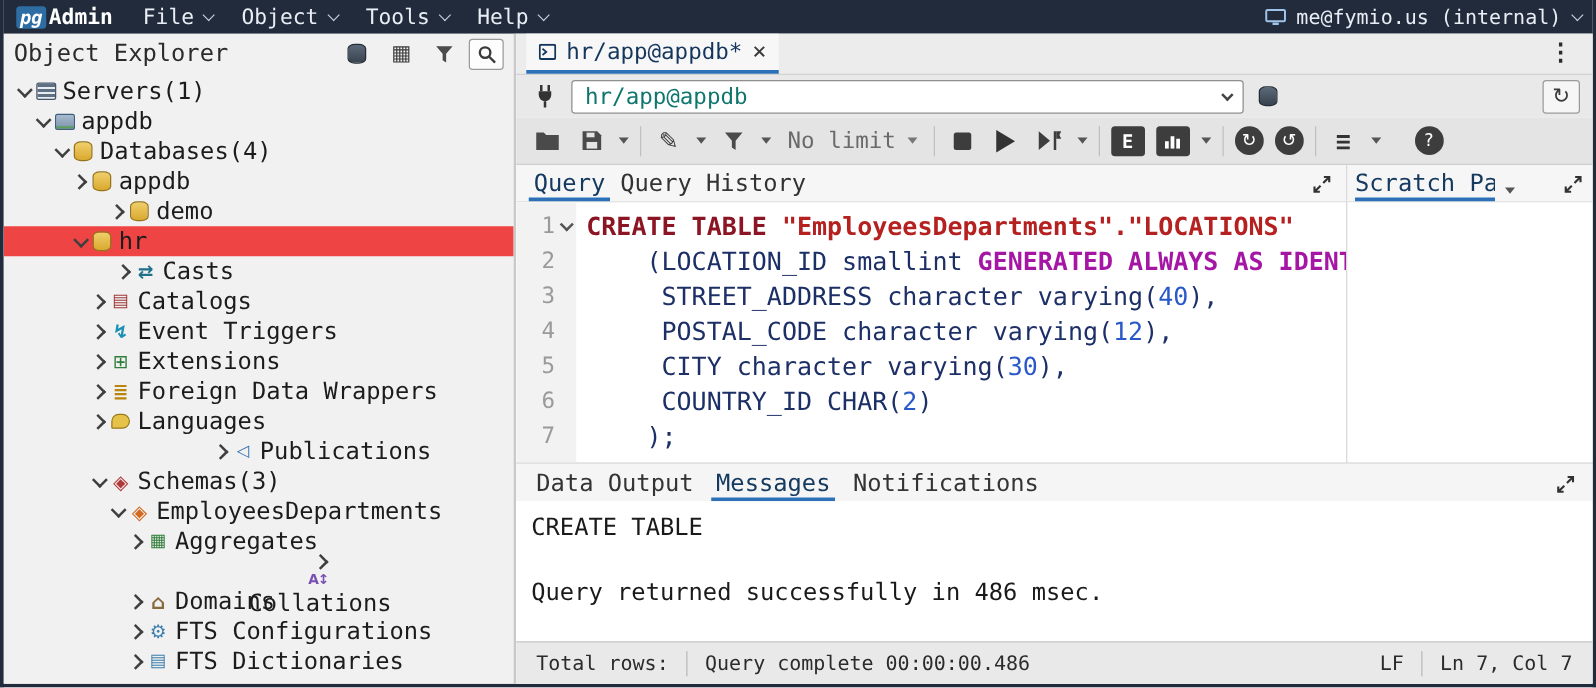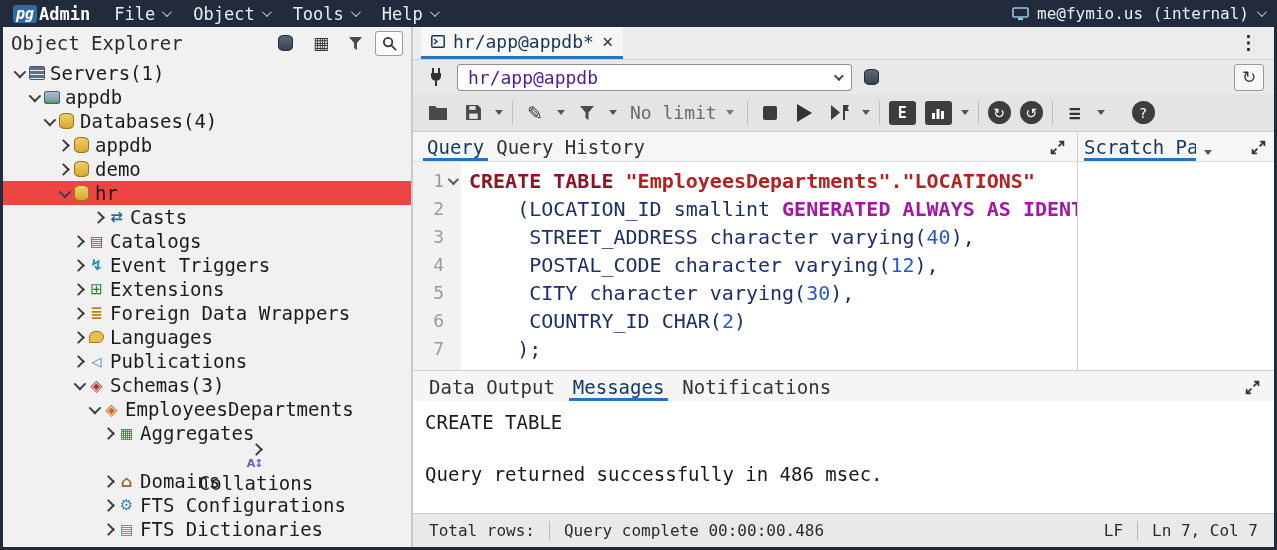--- a/index.html
+++ b/index.html
@@ -67,22 +67,22 @@
 
   .tabstrip { height:33px; flex:none; background:#ececec; border-bottom:1px solid #d2d2d2;
     display:flex; align-items:flex-end; padding:0 8px; }
   .qt-tab { display:flex; align-items:center; gap:8px; height:32px; padding:0 10px;
     background:#f7f7f7; border-bottom:3px solid #2c70b8; font-size:18px; color:#14365c; }
   .qt-close { color:#3a3a3a; font-size:19px; line-height:1; }
   .tabstrip .spacer { flex:1; }
   .kebab { font-size:19px; color:#2b2b2b; padding:0 8px 6px 0; font-weight:bold; }
 
   .connrow { height:34px; flex:none; background:#e9e9e9; display:flex; align-items:center; gap:8px; padding:0 10px; }
-  .combo { width:395px; height:27px; background:#fff; border:1px solid #8f8f8f; border-radius:3px;
-    display:flex; align-items:center; padding:0 10px; font-size:18px; color:#4c1d95; }
+  .combo { width:538px; height:27px; background:#fff; border:1px solid #8f8f8f; border-radius:3px;
+    display:flex; align-items:center; padding:0 10px; font-size:18px; color:#0f766e; }
   .combo .spacer { flex:1; }
   .connrow .grow { flex:1; }
   .iconbtn { display:flex; align-items:center; justify-content:center; min-width:26px; height:27px; }
   .iconbtn.bordered { border:1px solid #9a9a9a; border-radius:3px; background:#f6f6f6; width:30px; }
   .glyph { font-family:"DejaVu Sans",sans-serif; color:#3a3a3a; }
 
   .toolbar { height:38px; flex:none; background:#e4e4e4; border-bottom:1px solid #cfcfcf;
     display:flex; align-items:center; gap:9px; padding:0 12px; }
   .tdiv { width:1px; height:24px; background:#c0c0c0; flex:none; }
   .dchev { width:0; height:0; border-left:4px solid transparent; border-right:4px solid transparent;
@@ -215,21 +215,21 @@
           <div class="trow" style="padding-left: 38px;">
             <span class="exp open"></span>
             <span class="ti databases-icon"></span>
             <span>Databases(4)</span>
           </div>
           <div class="trow" style="padding-left: 53px;">
             <span class="exp closed"></span>
             <span class="ti database-icon"></span>
             <span>appdb</span>
           </div>
-          <div class="trow" style="padding-left: 53px; text-align: right;">
+          <div class="trow" style="padding-left: 83px; text-align: right;">
             <span class="exp closed"></span>
             <span class="ti database-icon"></span>
             <span>demo</span>
           </div>
           <div class="trow sel" style="padding-left: 53px;">
             <span class="exp open"></span>
             <span class="ti database-icon"></span>
             <span>hr</span>
           </div>
           <div class="trow" style="padding-left: 88px;">
@@ -255,21 +255,21 @@
           <div class="trow" style="padding-left: 68px;">
             <span class="exp closed"></span>
             <span class="ti fdw-icon"></span>
             <span>Foreign Data Wrappers</span>
           </div>
           <div class="trow" style="padding-left: 68px;">
             <span class="exp closed"></span>
             <span class="ti languages-icon"></span>
             <span>Languages</span>
           </div>
-          <div class="trow" style="padding-left: 68px;">
+          <div class="trow" style="padding-left: 100px; justify-content: center;">
             <span class="exp closed"></span>
             <span class="ti publications-icon"></span>
             <span>Publications</span>
           </div>
           <div class="trow" style="padding-left: 68px; text-align: right;">
             <span class="exp open"></span>
             <span class="ti schemas-icon"></span>
             <span>Schemas(3)</span>
           </div>
           <div class="trow" style="padding-left: 83px;">

